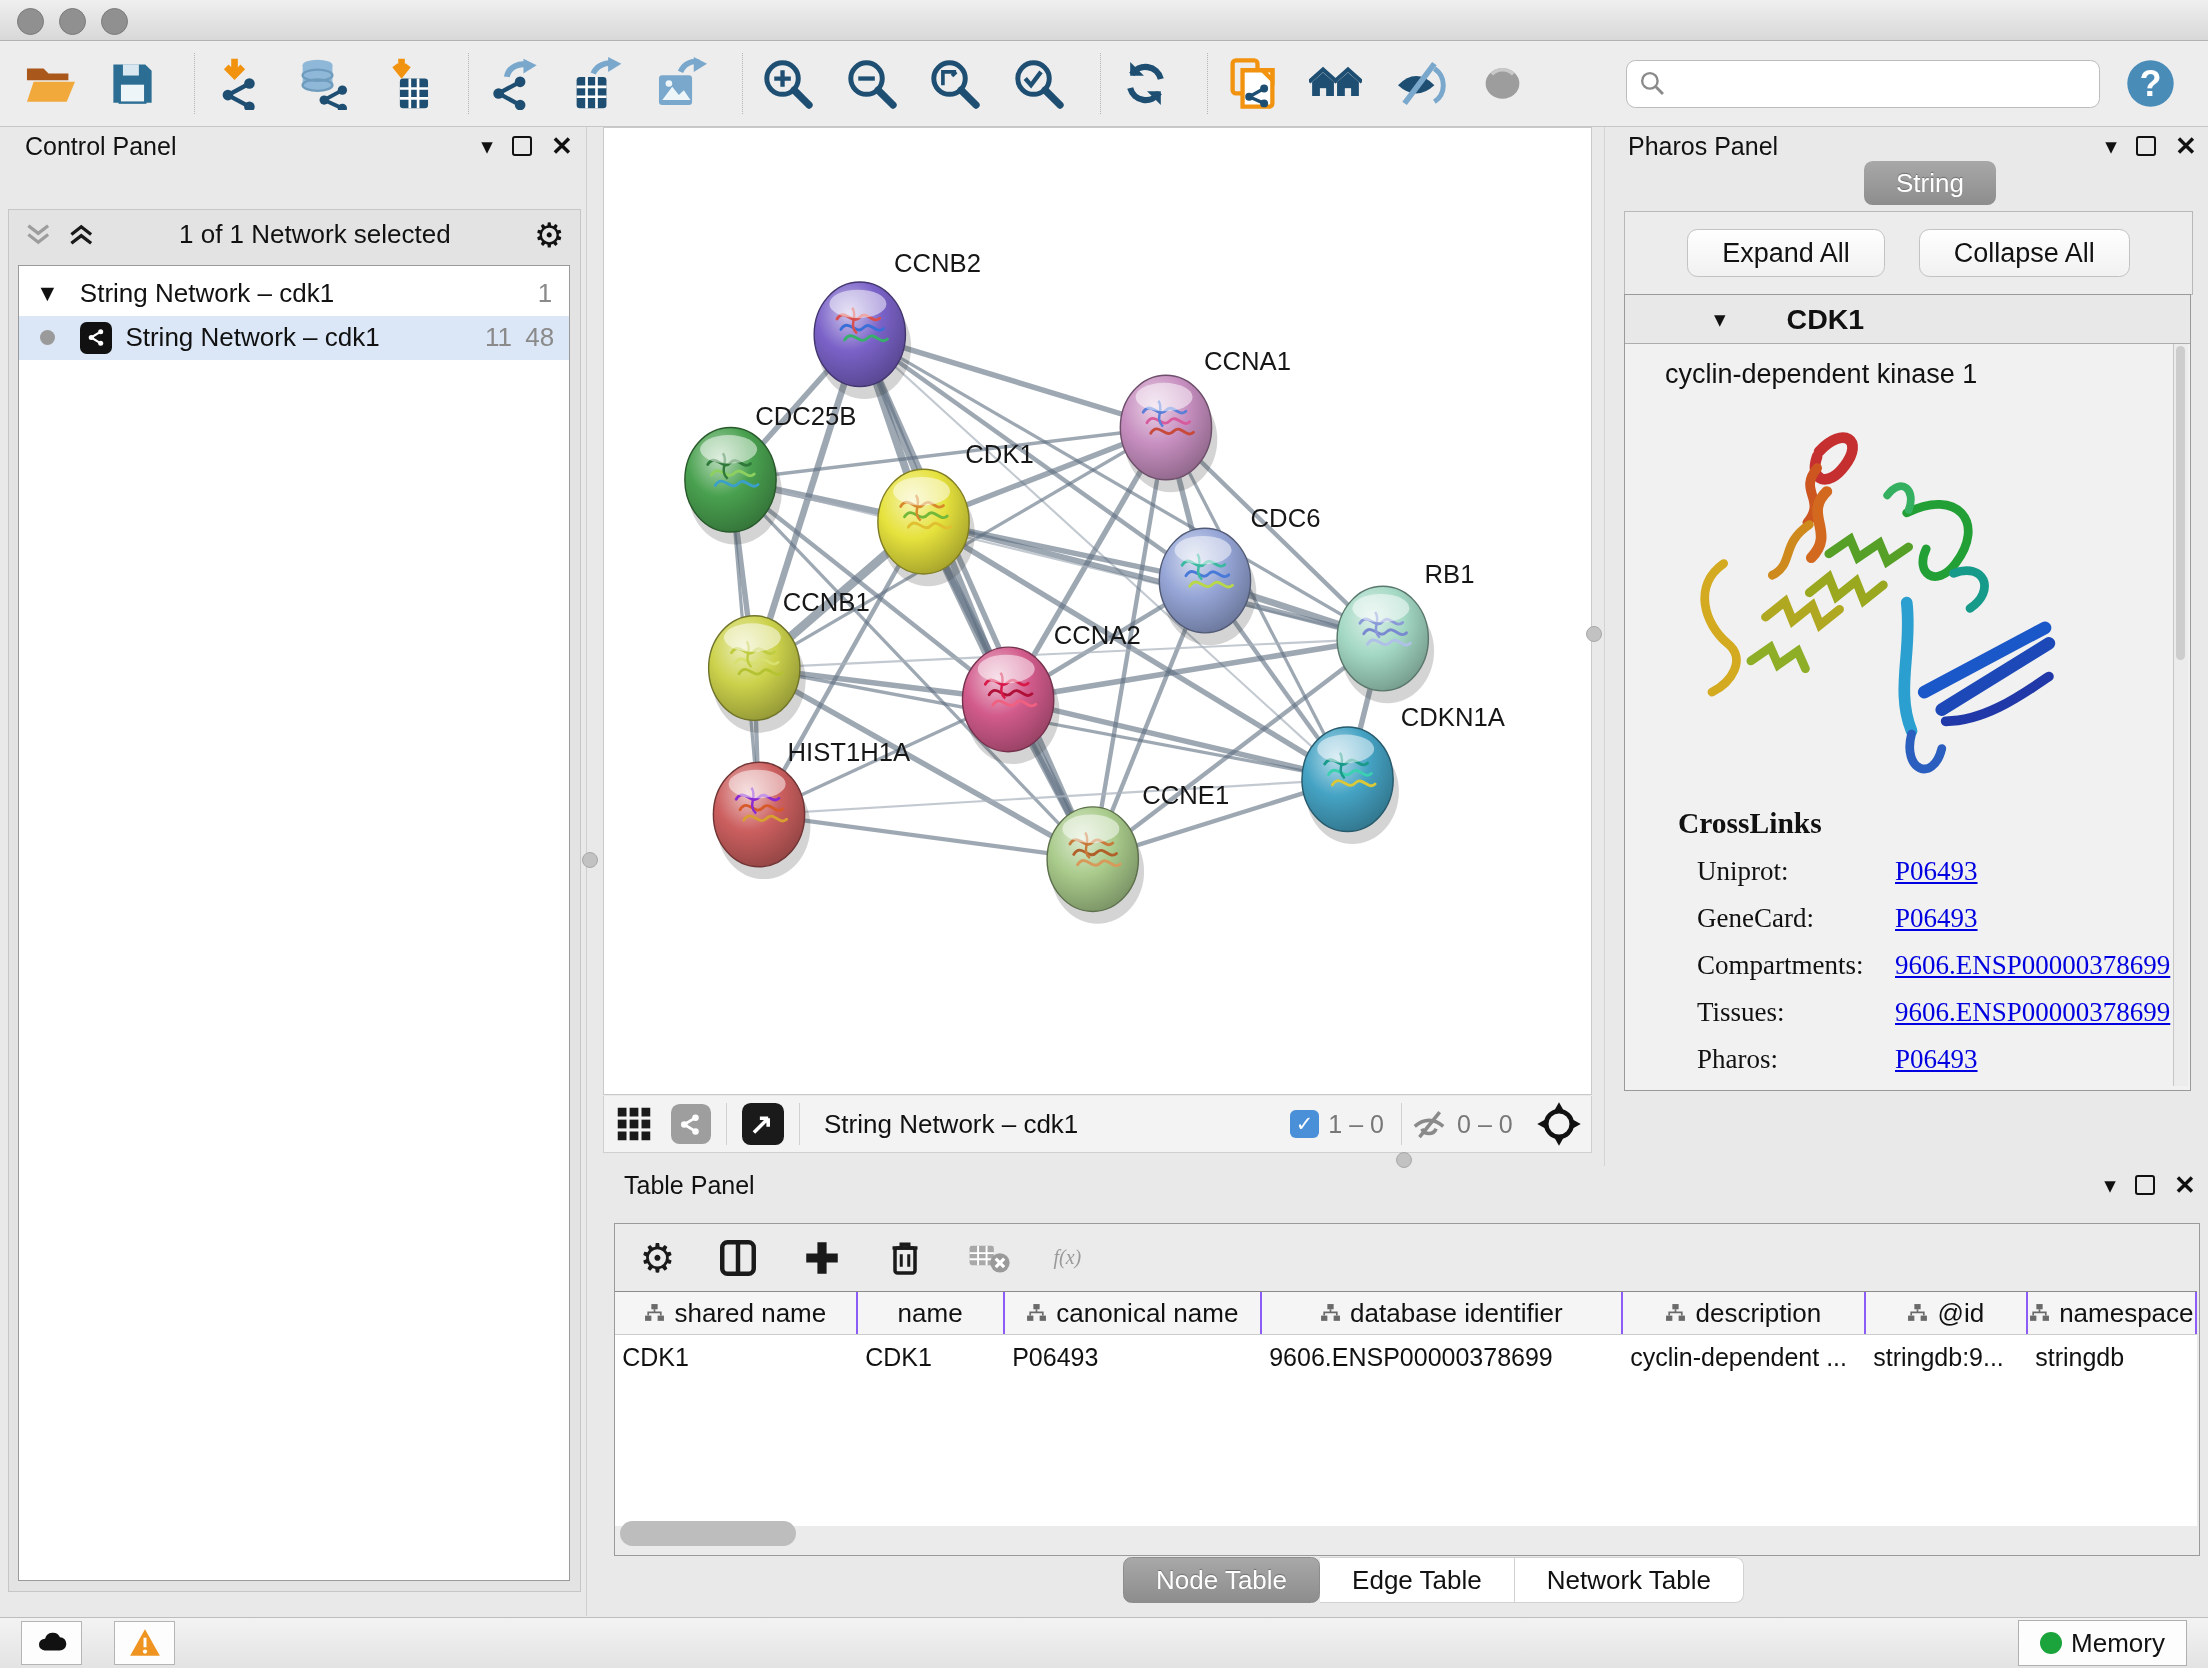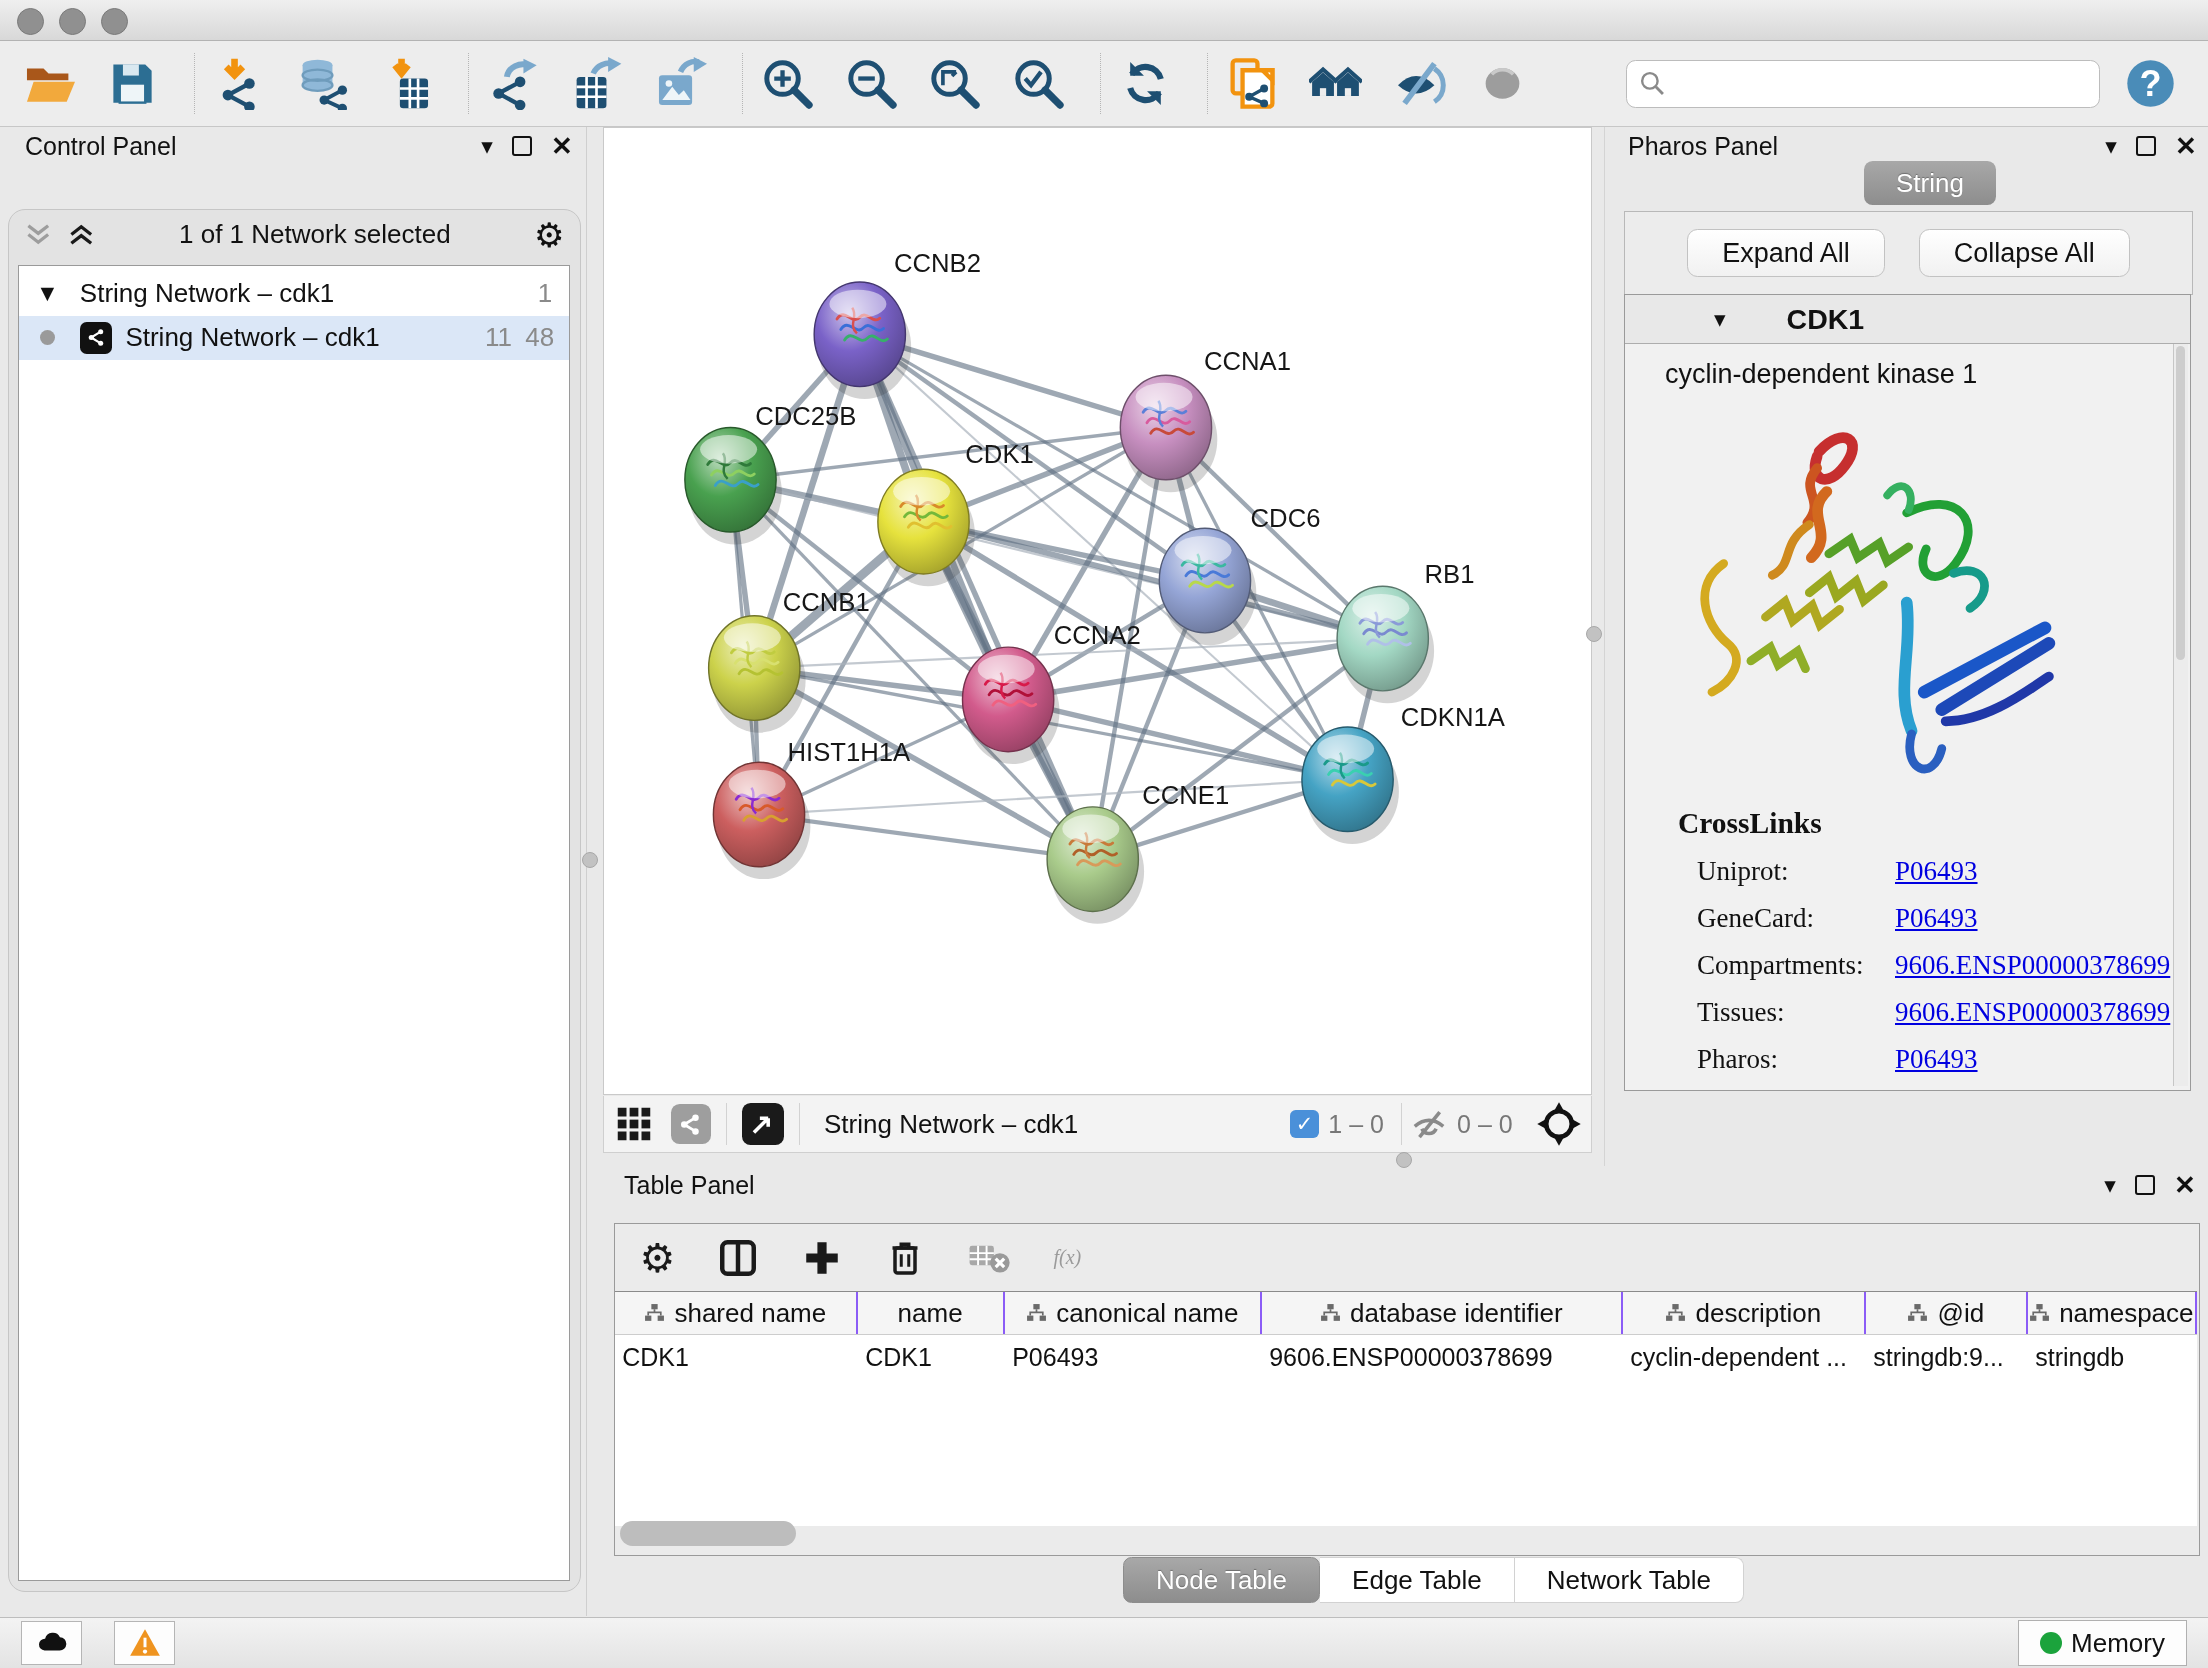--- a/index.html
+++ b/index.html
@@ -24,21 +24,21 @@
   .fsq{width:16px;height:16px;border:2.4px solid #111;border-radius:2.9px;}
   .xch{font-size:26px;font-weight:bold;color:#111;line-height:1;}
   
   .tabrow{display:flex;}
   .tab{height:44px;line-height:44px;padding:0 32px;font-size:26px;background:#fff;border:1px solid #d2d2d2;border-left:none;color:#111;}
   .tab:first-child{border-left:1px solid #d2d2d2;border-radius:8.6px 0 0 8.6px;}
   .tab:last-child{border-radius:0 8.6px 8.6px 0;}
   .tab.active{background:linear-gradient(#a8a8a8,#8d8d8d);color:#fff;border-color:#8d8d8d;text-shadow:0 -1px 1px #6e6e6e;border-radius:8.6px;}
   
   .cpanel{left:0;top:127px;width:586px;height:1489px;border-right:1px solid #cfcfcf;}
-  .cp-inner{left:7.6px;top:82px;width:571px;height:1381px;background:#e3e3e3;border:1px solid #c6c6c6;border-radius:17px;}
+  .cp-inner{left:7.6px;top:82px;width:571px;height:1381px;background:#e3e3e3;border:1px solid #c6c6c6;border-radius:0;}
   .cp-status{display:flex;align-items:center;height:49px;padding:0 15px;}
   .cp-status-text{flex:1;text-align:center;font-size:26px;color:#111;}
   .gear{font-size:34px;color:#111;line-height:1;}
   .cp-box{left:9.5px;top:55px;width:550px;height:1314px;background:#fff;border:1px solid #9a9a9a;}
   .lrow{display:flex;align-items:center;height:44px;font-size:26px;color:#111;}
   .lrow .cnt{color:#8a8a8a;margin-left:13.3px;}
   .lrow.sel{background:#dbe7f7;}
   .sharebadge{width:32px;height:32px;background:#111;border-radius:6.7px;display:flex;align-items:center;justify-content:center;margin-right:13.3px;}
   .graydot{width:15px;height:15px;border-radius:50%;background:#9a9a9a;margin:0 25px 0 21px;}
   

